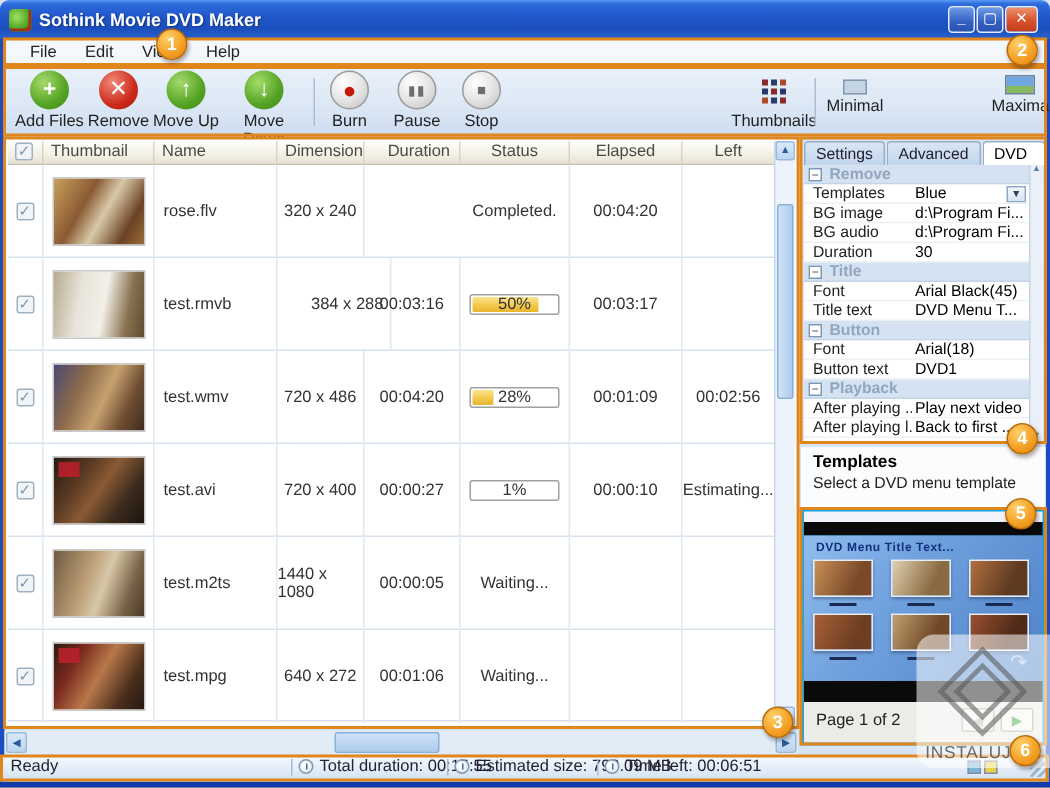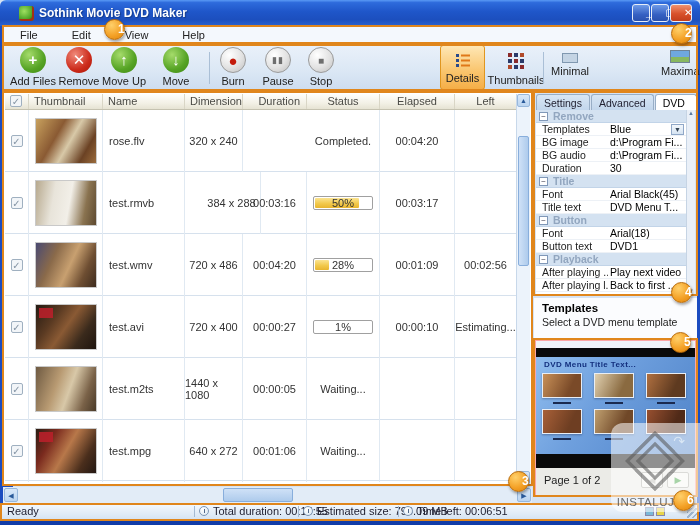--- a/index.html
+++ b/index.html
@@ -1,20 +1,20 @@
 <!DOCTYPE html>
 <html><head>
 <meta charset="utf-8">
 <style>
   html,body{margin:0;padding:0;background:#444;}
   *{box-sizing:border-box;}
   .screen{position:relative;width:700px;height:525px;overflow:hidden;
     font-family:"Liberation Sans","DejaVu Sans",sans-serif;font-size:11px;color:#222;
     background:#D6E3F3;}
-  .abs{position:absolute;padding-left:13px;}
+  .abs{position:absolute;}
 
   
   .titlebar{left:0;top:0;width:700px;height:26px;
     background:linear-gradient(180deg,#5A9AF5 0%,#2E6BDC 10%,#1F56C9 45%,#1C4FBE 75%,#2B63CE 100%);
     border-radius:6px 6px 0 0;display:flex;align-items:center;}
   .app-icon{width:15px;height:15px;margin:0 5px 0 6px;border-radius:3px;
     background:radial-gradient(circle at 35% 35%,#9FE060,#3F9A1E 70%);
     box-shadow:inset -2px -2px 0 rgba(180,30,20,.85);}
   .title-text{color:#fff;font-weight:bold;font-size:12px;text-shadow:1px 1px 1px #143B8C;}
   .winbtn{top:4px;width:18px;height:18px;border-radius:3px;border:1px solid #E6EDF8;
@@ -27,21 +27,21 @@
 
   
   .region{border:2px solid #E0861C;pointer-events:none;z-index:40;}
   .num-circle{width:21px;height:21px;border-radius:50%;z-index:60;
     background:radial-gradient(circle at 35% 28%,#FFD06A,#F4A228 55%,#DE8208);
     border:1px solid #B86A08;box-shadow:1px 2px 3px rgba(0,0,0,.35);
     color:#fff;font-weight:bold;font-size:12px;text-align:center;line-height:19px;}
 
   
   .menubar{left:3px;top:26px;width:694px;height:18px;background:#F4F8FD;
-    display:flex;align-items:center;gap:16px;padding-left:8px;}
+    display:flex;align-items:center;gap:1px;padding-left:8px;}
   .menu-item{padding:1px 9px;color:#222;}
 
   
   .toolbar{left:3px;top:44px;width:694px;height:47px;
     background:linear-gradient(180deg,#EAF1FA 0%,#DCE8F5 55%,#CCDCEF 100%);}
   .tb-item{position:absolute;top:3px;height:41px;text-align:center;color:#222;cursor:default;}
   .tb-icon{width:26px;height:26px;border-radius:50%;margin:0 auto;color:#fff;
     font-size:15px;line-height:25px;font-weight:bold;}
   .icn-green{background:radial-gradient(circle at 35% 30%,#A5DB6B,#55A324 60%,#3F8A16);}
   .icn-red{background:radial-gradient(circle at 35% 30%,#F08A7A,#CC2B1B 60%,#A81708);}
@@ -113,21 +113,21 @@
     font-size:8px;line-height:7px;text-align:center;color:#445;}
   .ddbtn{position:absolute;right:11px;top:1px;width:13px;height:11px;border:1px solid #90A8C8;
     background:linear-gradient(180deg,#F2F7FC,#D6E4F2);font-size:7px;line-height:10px;text-align:center;color:#345;}
   .gscroll{position:absolute;right:2px;top:18px;bottom:2px;width:9px;background:#EAF0F8;border-left:1px solid #C6D4E4;
     font-size:6px;color:#5A7AA0;text-align:center;}
 
   .tmpl-head{left:534px;top:298px;width:163px;height:40px;background:#FBFCFE;padding:4px 0 0 8px;z-index:5;}
   .tmpl-head .h1{font-weight:bold;font-size:11.5px;color:#000;}
   .tmpl-head .h2{font-size:10.5px;color:#222;margin-top:2px;}
 
-  .preview-region{left:534px;top:339px;width:163px;height:158px;background:#fca5a5;z-index:10;}
+  .preview-region{left:534px;top:339px;width:163px;height:158px;background:#0ea5e9;z-index:10;}
   .pv-strip{position:absolute;left:2px;right:2px;height:7px;top:2px;background:#F0F4FA;}
   .pv-black-t{position:absolute;left:2px;right:2px;top:9px;height:9px;background:#0A0A0A;}
   .pv-blue{position:absolute;left:2px;right:2px;top:18px;height:97px;
     background:linear-gradient(125deg,#90BDEE 0%,#6FA0DE 40%,#4F83C9 100%);}
   .pv-title{position:absolute;left:8px;top:3px;font-size:8px;font-weight:bold;color:#13307E;letter-spacing:.4px;}
   .pv-thumb{position:absolute;width:40px;height:25px;border:1px solid #E8EEF6;box-shadow:0 1px 2px rgba(0,0,30,.3);}
   .pv-cap{position:absolute;width:18px;height:2px;background:#1A2A50;}
   .pt1{background:linear-gradient(115deg,#C89058,#7A4A28 70%);}
   .pt2{background:linear-gradient(115deg,#E0D0B0,#8A6A40 70%);}
   .pt3{background:linear-gradient(115deg,#B07040,#5E3A20 70%);}
@@ -207,31 +207,20 @@
       <div class="tb-label">Burn</div>
     </div>
     <div class="tb-item" style="left:254px;width:42px;">
       <div class="tb-icon icn-silver" style="font-size:9px;letter-spacing:1px;">▮▮</div>
       <div class="tb-label">Pause</div>
     </div>
     <div class="tb-item" style="left:298px;width:40px;">
       <div class="tb-icon icn-silver" style="font-size:10px;">■</div>
       <div class="tb-label">Stop</div>
     </div>
-    <div class="details-box">
-      <svg width="16" height="16" viewBox="0 0 16 16">
-        <rect x="1" y="2" width="3" height="3" fill="#2A4A8A"></rect>
-          <rect x="6" y="2.5" width="9" height="2" fill="#E07818"></rect>
-        <rect x="1" y="7" width="3" height="3" fill="#2A4A8A"></rect>
-          <rect x="6" y="7.5" width="9" height="2" fill="#E07818"></rect>
-        <rect x="1" y="12" width="3" height="3" fill="#2A4A8A"></rect>
-          <rect x="6" y="12.5" width="9" height="2" fill="#E07818"></rect>
-      </svg>
-      <div class="tb-label">Details</div>
-    </div>
     <div class="tb-item" style="left:484px;width:58px;">
       <svg width="18" height="18" viewBox="0 0 18 18" style="margin-top:5px;">
         <rect x="1" y="1" width="4" height="4" fill="#8A2A2A"></rect>
           <rect x="7" y="1" width="4" height="4" fill="#2A3A6A"></rect>
           <rect x="13" y="1" width="4" height="4" fill="#B04A2A"></rect>
         <rect x="1" y="7" width="4" height="4" fill="#2A3A6A"></rect>
           <rect x="7" y="7" width="4" height="4" fill="#8A2A2A"></rect>
           <rect x="13" y="7" width="4" height="4" fill="#2A3A6A"></rect>
         <rect x="1" y="13" width="4" height="4" fill="#B04A2A"></rect>
           <rect x="7" y="13" width="4" height="4" fill="#2A3A6A"></rect>

